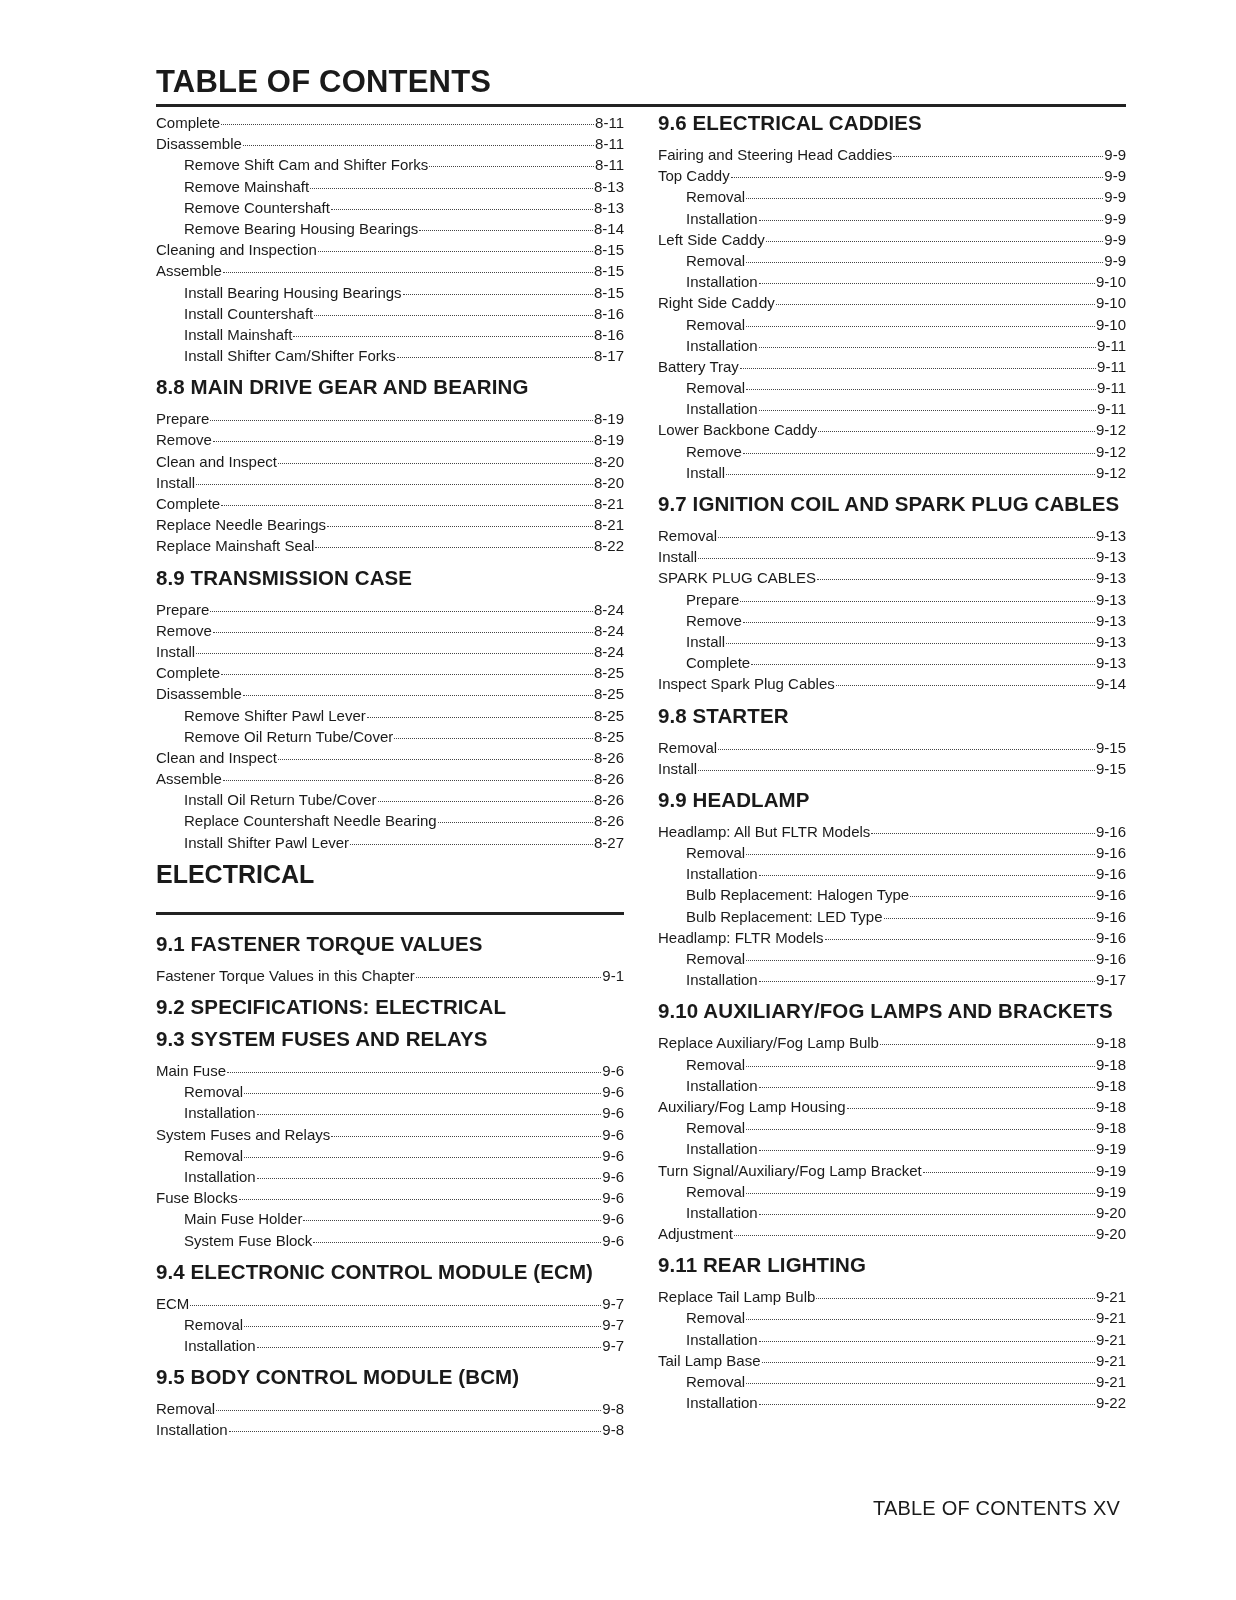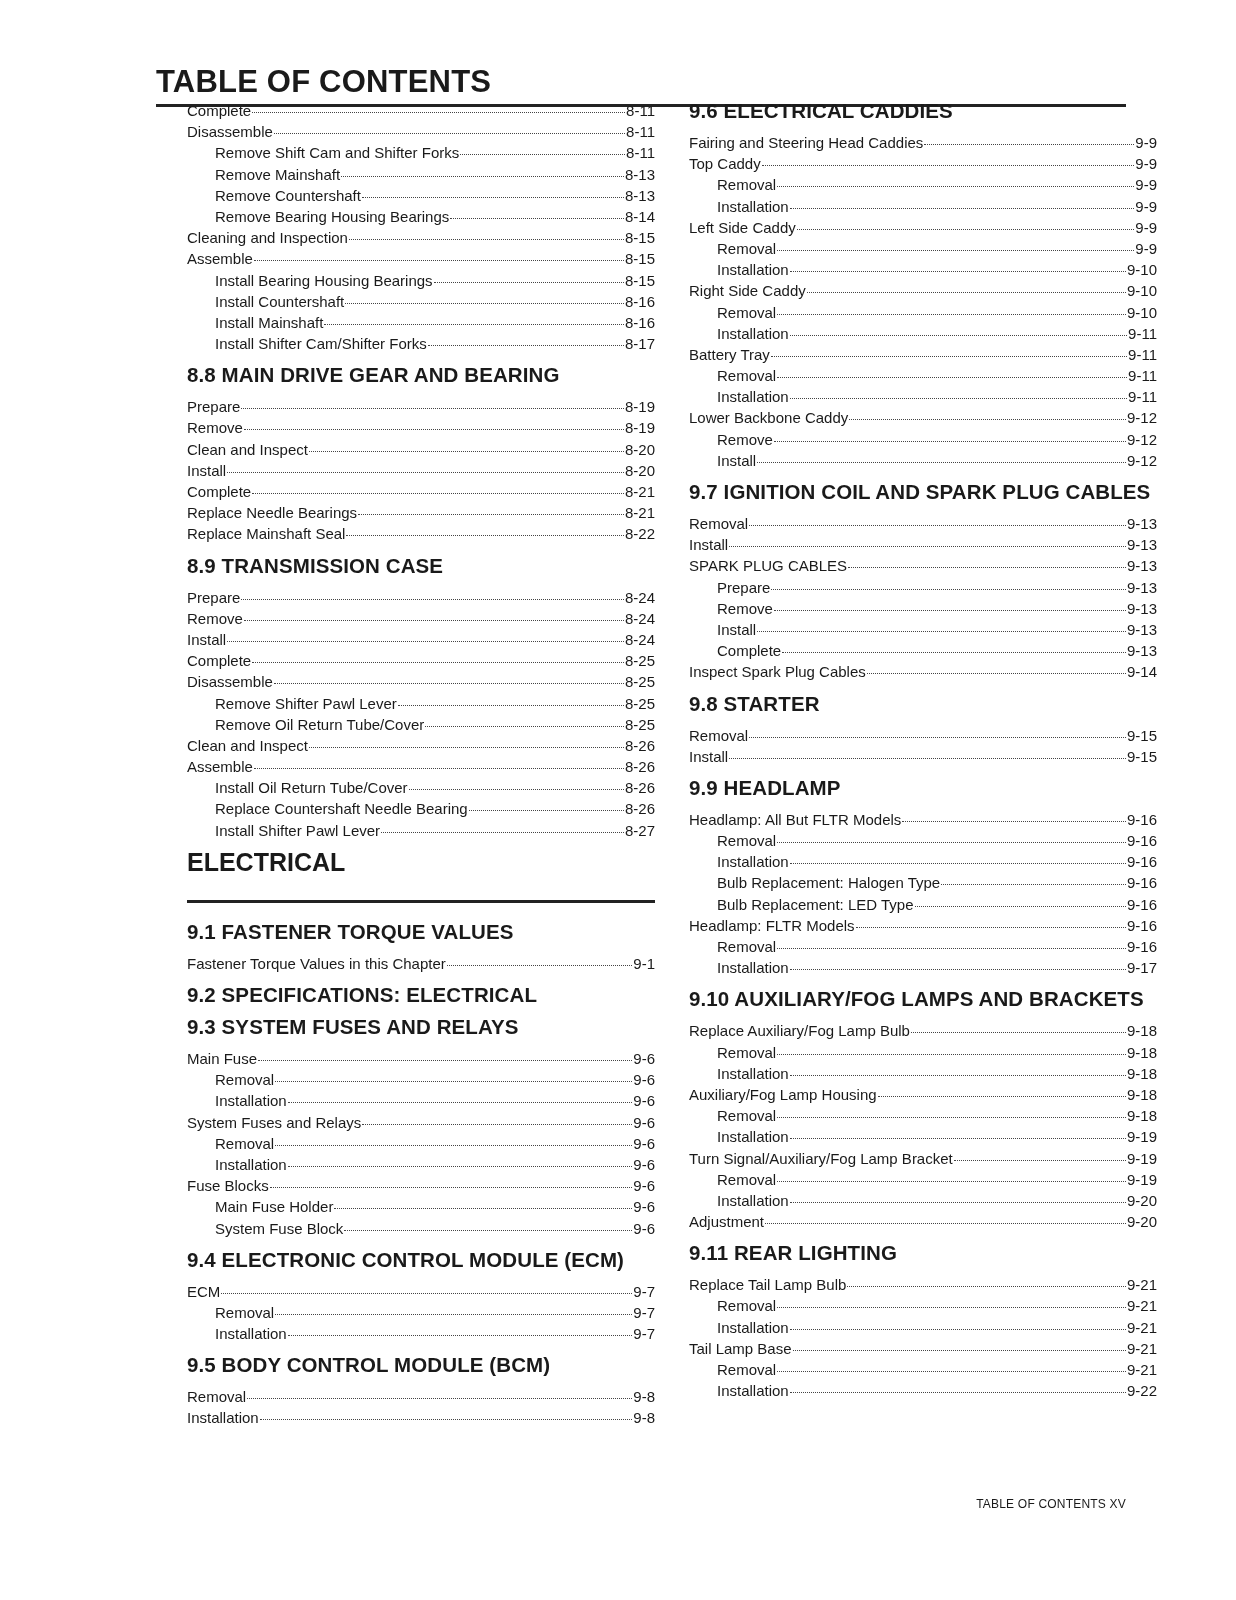--- a/index.html
+++ b/index.html
@@ -10,21 +10,21 @@
   }
   .page-title {
     position: absolute; left: 156px; top: 64px;
     font-size: 31px; font-weight: bold; letter-spacing: 0.2px;
     color: #1a1a1a;
   }
   .top-rule {
     position: absolute; left: 156px; top: 104px; width: 970px; height: 3px;
     background: #222;
   }
-  .col { position: absolute; top: 100px; width: 468px; margin-left: 31px; }
+  .col { position: absolute; top: 112px; width: 468px; }
   .col-left { left: 156px; }
   .col-right { left: 658px; }
 
   .section-heading {
     font-size: 20.5px; font-weight: bold; line-height: 21px;
     margin: 10px 0 11px 0; color: #1a1a1a; letter-spacing: 0.1px;
   }
   .section-heading.first { margin-top: 0; }
   .chapter-heading {
     font-size: 25px; font-weight: bold; line-height: 30px;
@@ -38,22 +38,22 @@
   }
   .entry.sub { padding-left: 28px; }
   .entry .label { flex: 0 0 auto; }
   .entry .leader {
     flex: 1 1 auto; overflow: hidden; margin: 0 1px;
     border-bottom: 1.5px dotted #444; height: 0; position: relative; top: -3px;
   }
   .entry .page { flex: 0 0 auto; }
 
   .footer {
-    position: absolute; right: 110px; top: 1497px;
-    font-size: 12px; letter-spacing: 0.2px;
+    position: absolute; right: 116px; top: 1497px;
+    font-size: 20px; letter-spacing: 0.2px;
   }
 </style>
 </head>
 <body>
 
 <div class="page-title">TABLE OF CONTENTS</div>
 <div class="top-rule"></div>
 
 <div class="col col-left">
     <div class="entry">

